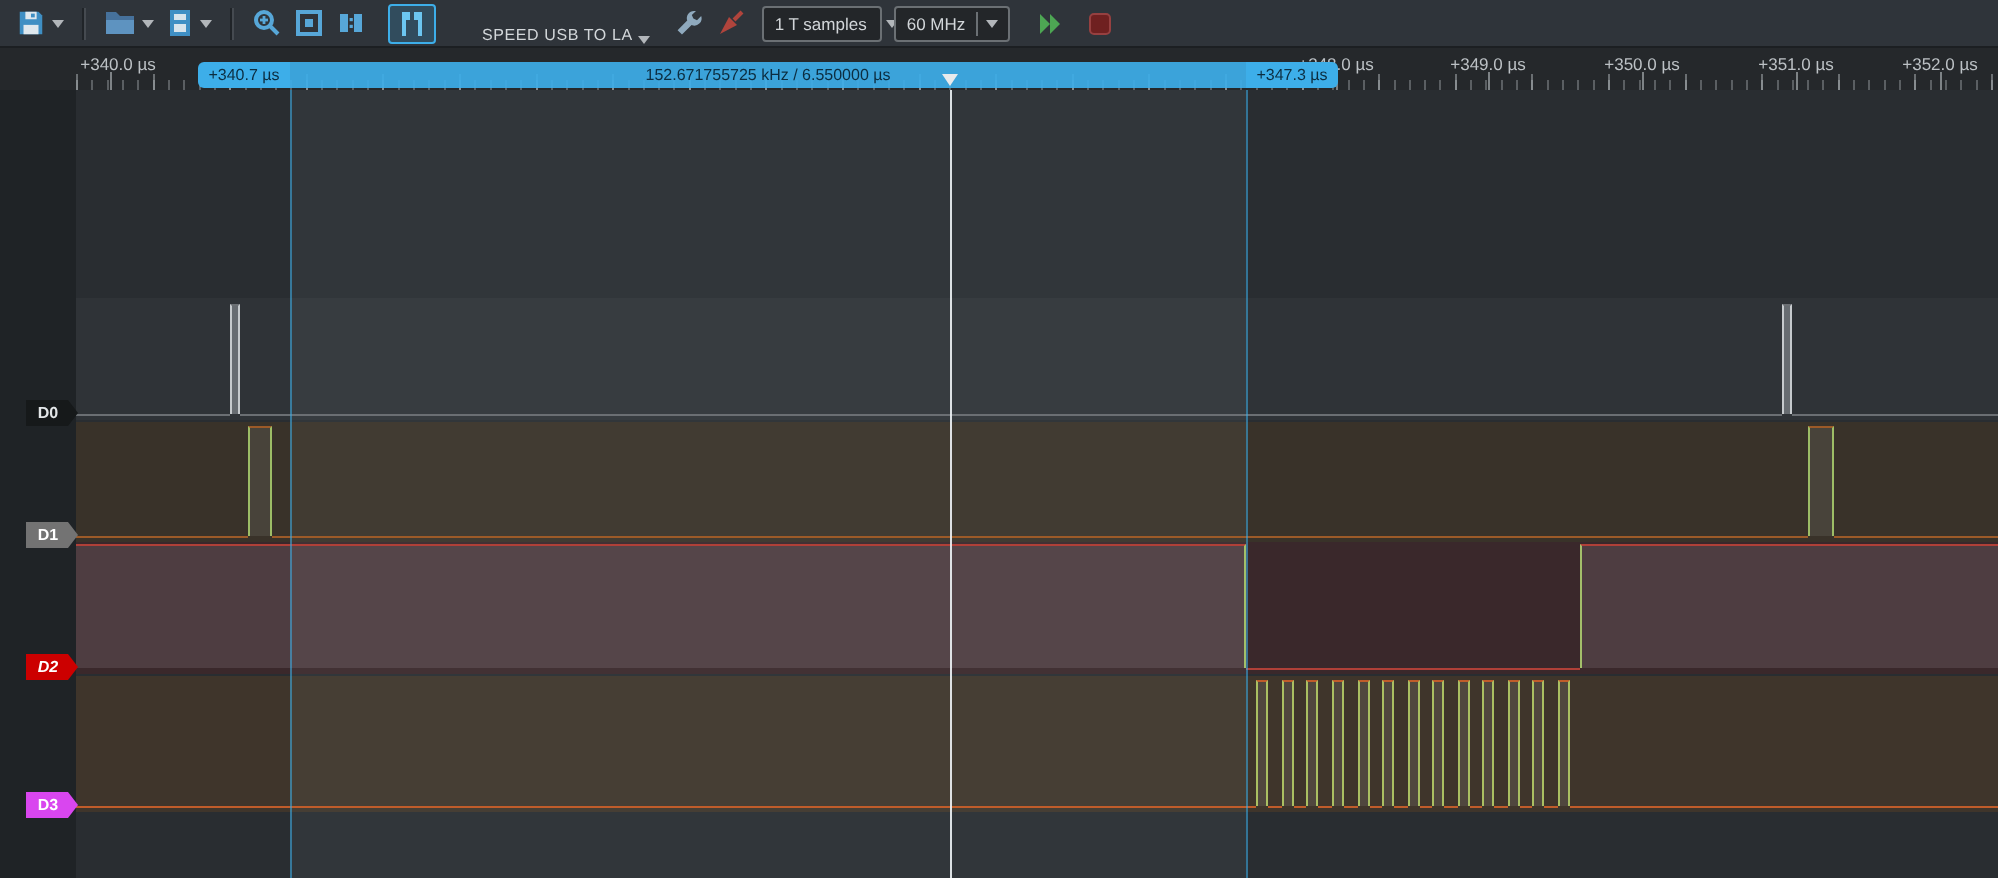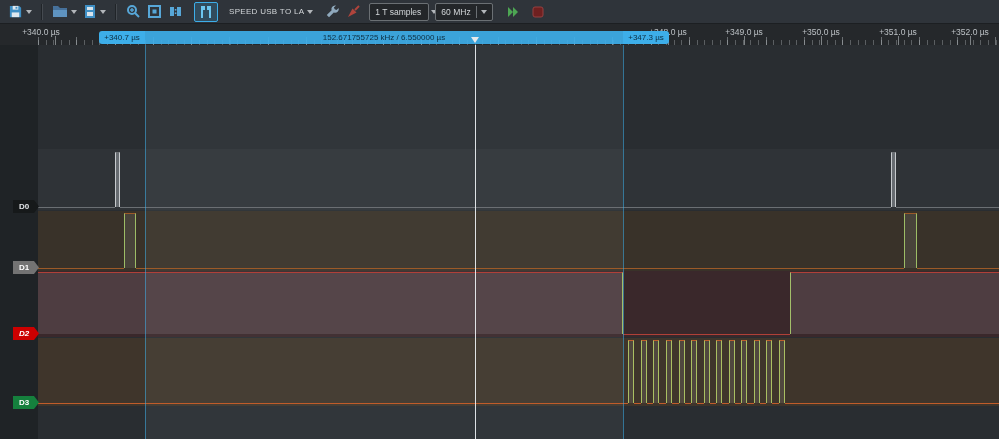--- a/index.html
+++ b/index.html
@@ -9,21 +9,21 @@
   
   #toolbar{position:absolute;top:0;left:0;right:0;height:24px;background:#2f343a;
            border-bottom:1px solid #1c1f22;display:flex;align-items:center;
            padding:0 5px;box-sizing:border-box;}
   .tbtn{height:20px;display:flex;align-items:center;justify-content:center;
         padding:0 3px;border-radius:2px;box-sizing:border-box;}
   .tbtn.active{background:rgba(61,174,233,0.20);border:1px solid #3daee9;}
   .caret{width:0;height:0;border-left:3px solid transparent;border-right:3px solid transparent;
          border-top:4px solid #b2b6ba;margin-left:3px;}
   .sep{width:1px;height:16px;background:#202428;border-right:1px solid #454a50;margin:0 6px;}
-  .device{font-size:8px;color:#d3d7da;letter-spacing:.3px;margin-left:8px;white-space:nowrap;}
+  .device{font-size:8px;color:#d3d7da;letter-spacing:.3px;margin-left:20px;white-space:nowrap;align-items:flex-end;}
   .combo{display:flex;align-items:center;height:18px;background:#232629;border:1px solid #6b7074;
          border-radius:2px;padding:0 5px;margin-left:6px;font-size:8.5px;color:#d2d6d9;
          box-sizing:border-box;white-space:nowrap;}
   .combo .cdiv{width:1px;height:12px;background:#6b7074;margin:0 5px;}
   .icon{display:flex;align-items:center;justify-content:center;}
 
   
   #ruler{position:absolute;top:24px;left:0;width:999px;height:21px;background:#25282b;overflow:hidden;}
   .tick-label{position:absolute;top:3px;transform:translateX(-50%);font-size:8.5px;color:#bcc1c5;white-space:nowrap;}
   .tickstrip{position:absolute;left:38px;width:961px;bottom:0;}
@@ -166,21 +166,21 @@
             <rect x="1" y="1" width="10" height="10" rx="2" fill="#6f2020" stroke="#964040" stroke-width="1"></rect>
           </svg>
       </span>
     </div>
   </div>
 
   <div id="ruler">
     <div id="tickstrip-med" class="tickstrip"></div>
     <div id="tickstrip-minor" class="tickstrip"></div>
     <div id="tick-labels">
-        <div class="tick-label" style="left: 41px; top: 3px;">+340.0 µs</div>
+        <div class="tick-label" style="left: 59px; top: 3px;">+340.0 µs</div>
         <div class="abs" style="left: 55px; bottom: 0px; width: 1px; height: 9px; background: rgba(200, 206, 210, 0.55);"></div>
         <div class="tick-label" style="left: 668px; top: 3px;">+348.0 µs</div>
         <div class="abs" style="left: 668px; bottom: 0px; width: 1px; height: 9px; background: rgba(200, 206, 210, 0.55);"></div>
         <div class="tick-label" style="left: 744px; top: 3px;">+349.0 µs</div>
         <div class="abs" style="left: 744px; bottom: 0px; width: 1px; height: 9px; background: rgba(200, 206, 210, 0.55);"></div>
         <div class="tick-label" style="left: 821px; top: 3px;">+350.0 µs</div>
         <div class="abs" style="left: 821px; bottom: 0px; width: 1px; height: 9px; background: rgba(200, 206, 210, 0.55);"></div>
         <div class="tick-label" style="left: 898px; top: 3px; text-align: right;">+351.0 µs</div>
         <div class="abs" style="left: 898px; bottom: 0px; width: 1px; height: 9px; background: rgba(200, 206, 210, 0.55);"></div>
         <div class="tick-label" style="left: 970px; top: 3px;">+352.0 µs</div>
@@ -239,17 +239,17 @@
         <div class="abs" style="left: 766px; width: 6px; top: 295px; height: 63px; background: rgba(240, 240, 235, 0.1); box-sizing: border-box; border-top: 1px solid rgb(192, 92, 42); border-left: 1px solid rgb(170, 191, 98); border-right: 1px solid rgb(170, 191, 98);"></div>
         <div class="abs" style="left: 772px; width: 7px; top: 358px; height: 1px; background: rgb(192, 92, 42);"></div>
         <div class="abs" style="left: 779px; width: 6px; top: 295px; height: 63px; background: rgba(240, 240, 235, 0.1); box-sizing: border-box; border-top: 1px solid rgb(192, 92, 42); border-left: 1px solid rgb(170, 191, 98); border-right: 1px solid rgb(170, 191, 98);"></div>
         <div class="abs" style="left: 785px; width: 214px; top: 358px; height: 1px; background: rgb(192, 92, 42);"></div>
         <div class="abs" style="left: 145px; top: 0px; width: 1px; height: 394px; background: rgba(61, 174, 233, 0.55);"></div>
         <div class="abs" style="left: 623px; top: 0px; width: 1px; height: 394px; background: rgba(61, 174, 233, 0.55);"></div>
         <div class="abs" style="left: 475px; top: 0px; width: 1px; height: 394px; background: rgba(240, 244, 247, 0.9);"></div>
         <div class="chan-tag" style="top: 155px; background: rgb(22, 25, 26); color: rgb(227, 230, 232);">D0</div>
         <div class="chan-tag" style="top: 216px; background: #737373; color: rgb(255, 255, 255);">D1</div>
         <div class="chan-tag" style="top: 282px; background: rgb(204, 0, 0); color: rgb(255, 255, 255); font-style: italic;">D2</div>
-        <div class="chan-tag" style="top: 351px; background: #15803d; color: rgb(255, 255, 255);">D3</div>
+        <div class="chan-tag" style="top: 351px; background: #d946ef; color: rgb(255, 255, 255);">D3</div>
       </div>
   </div>
 
 </div>
 
 </body></html>

